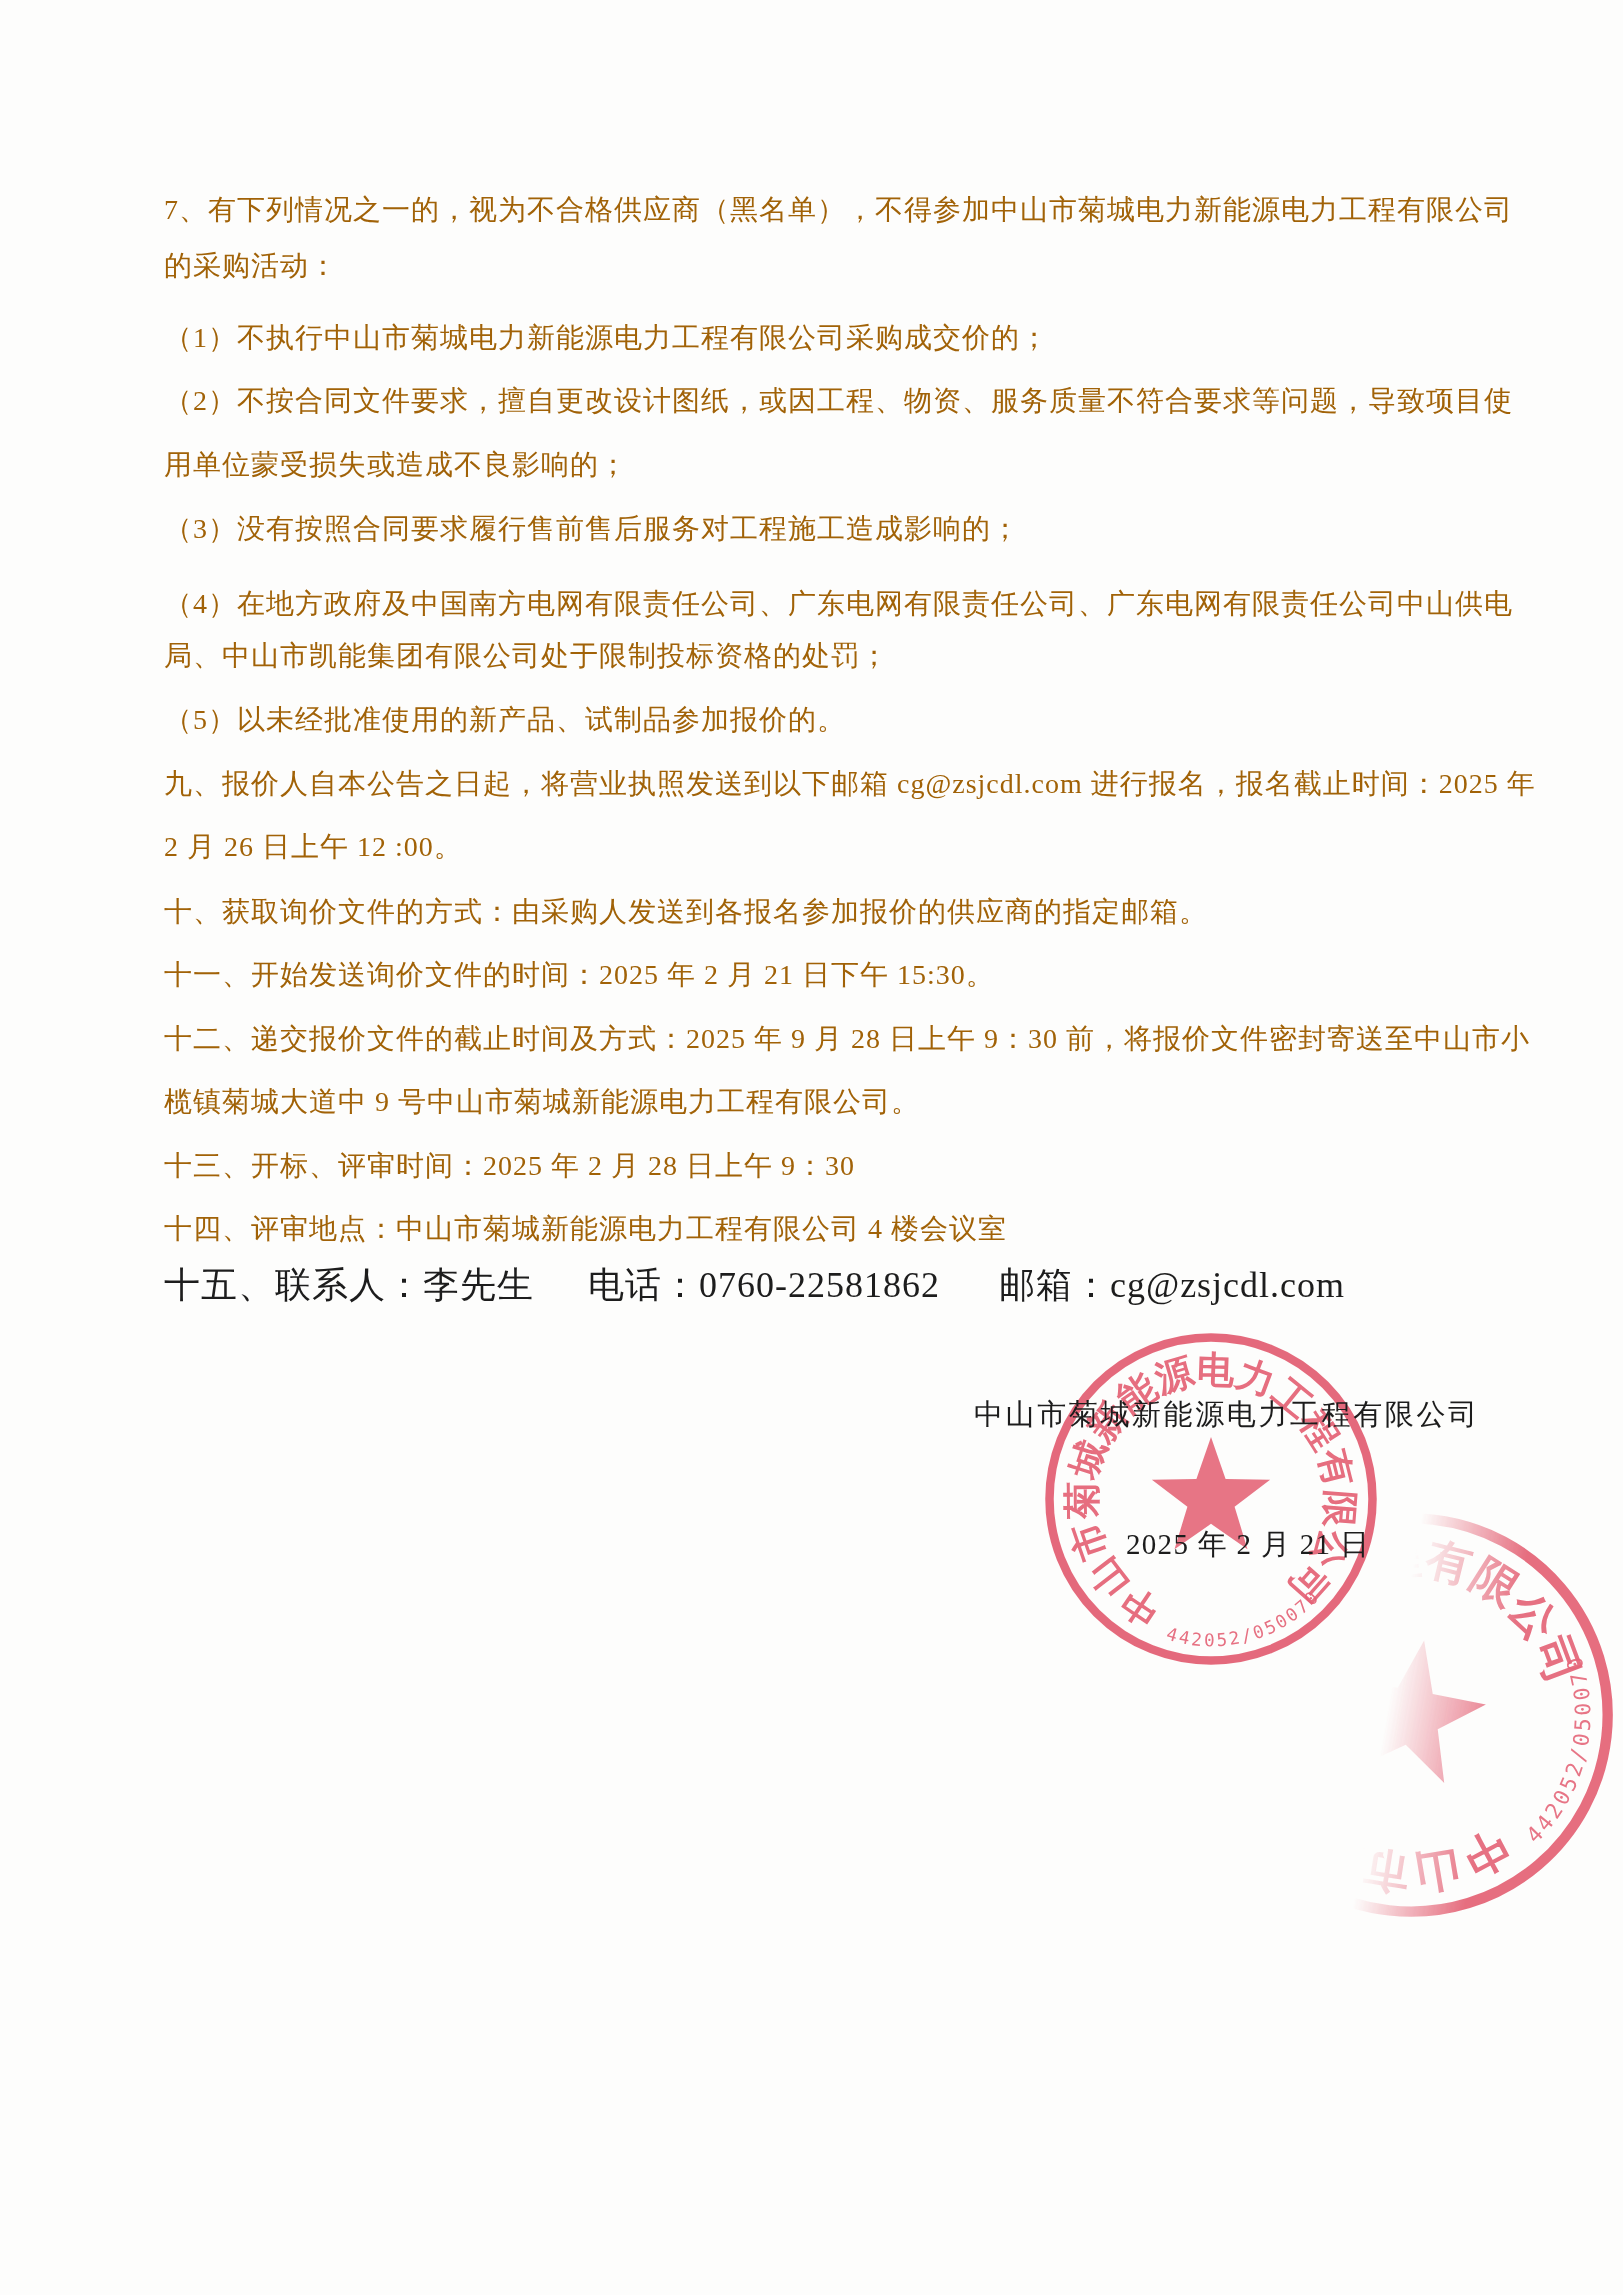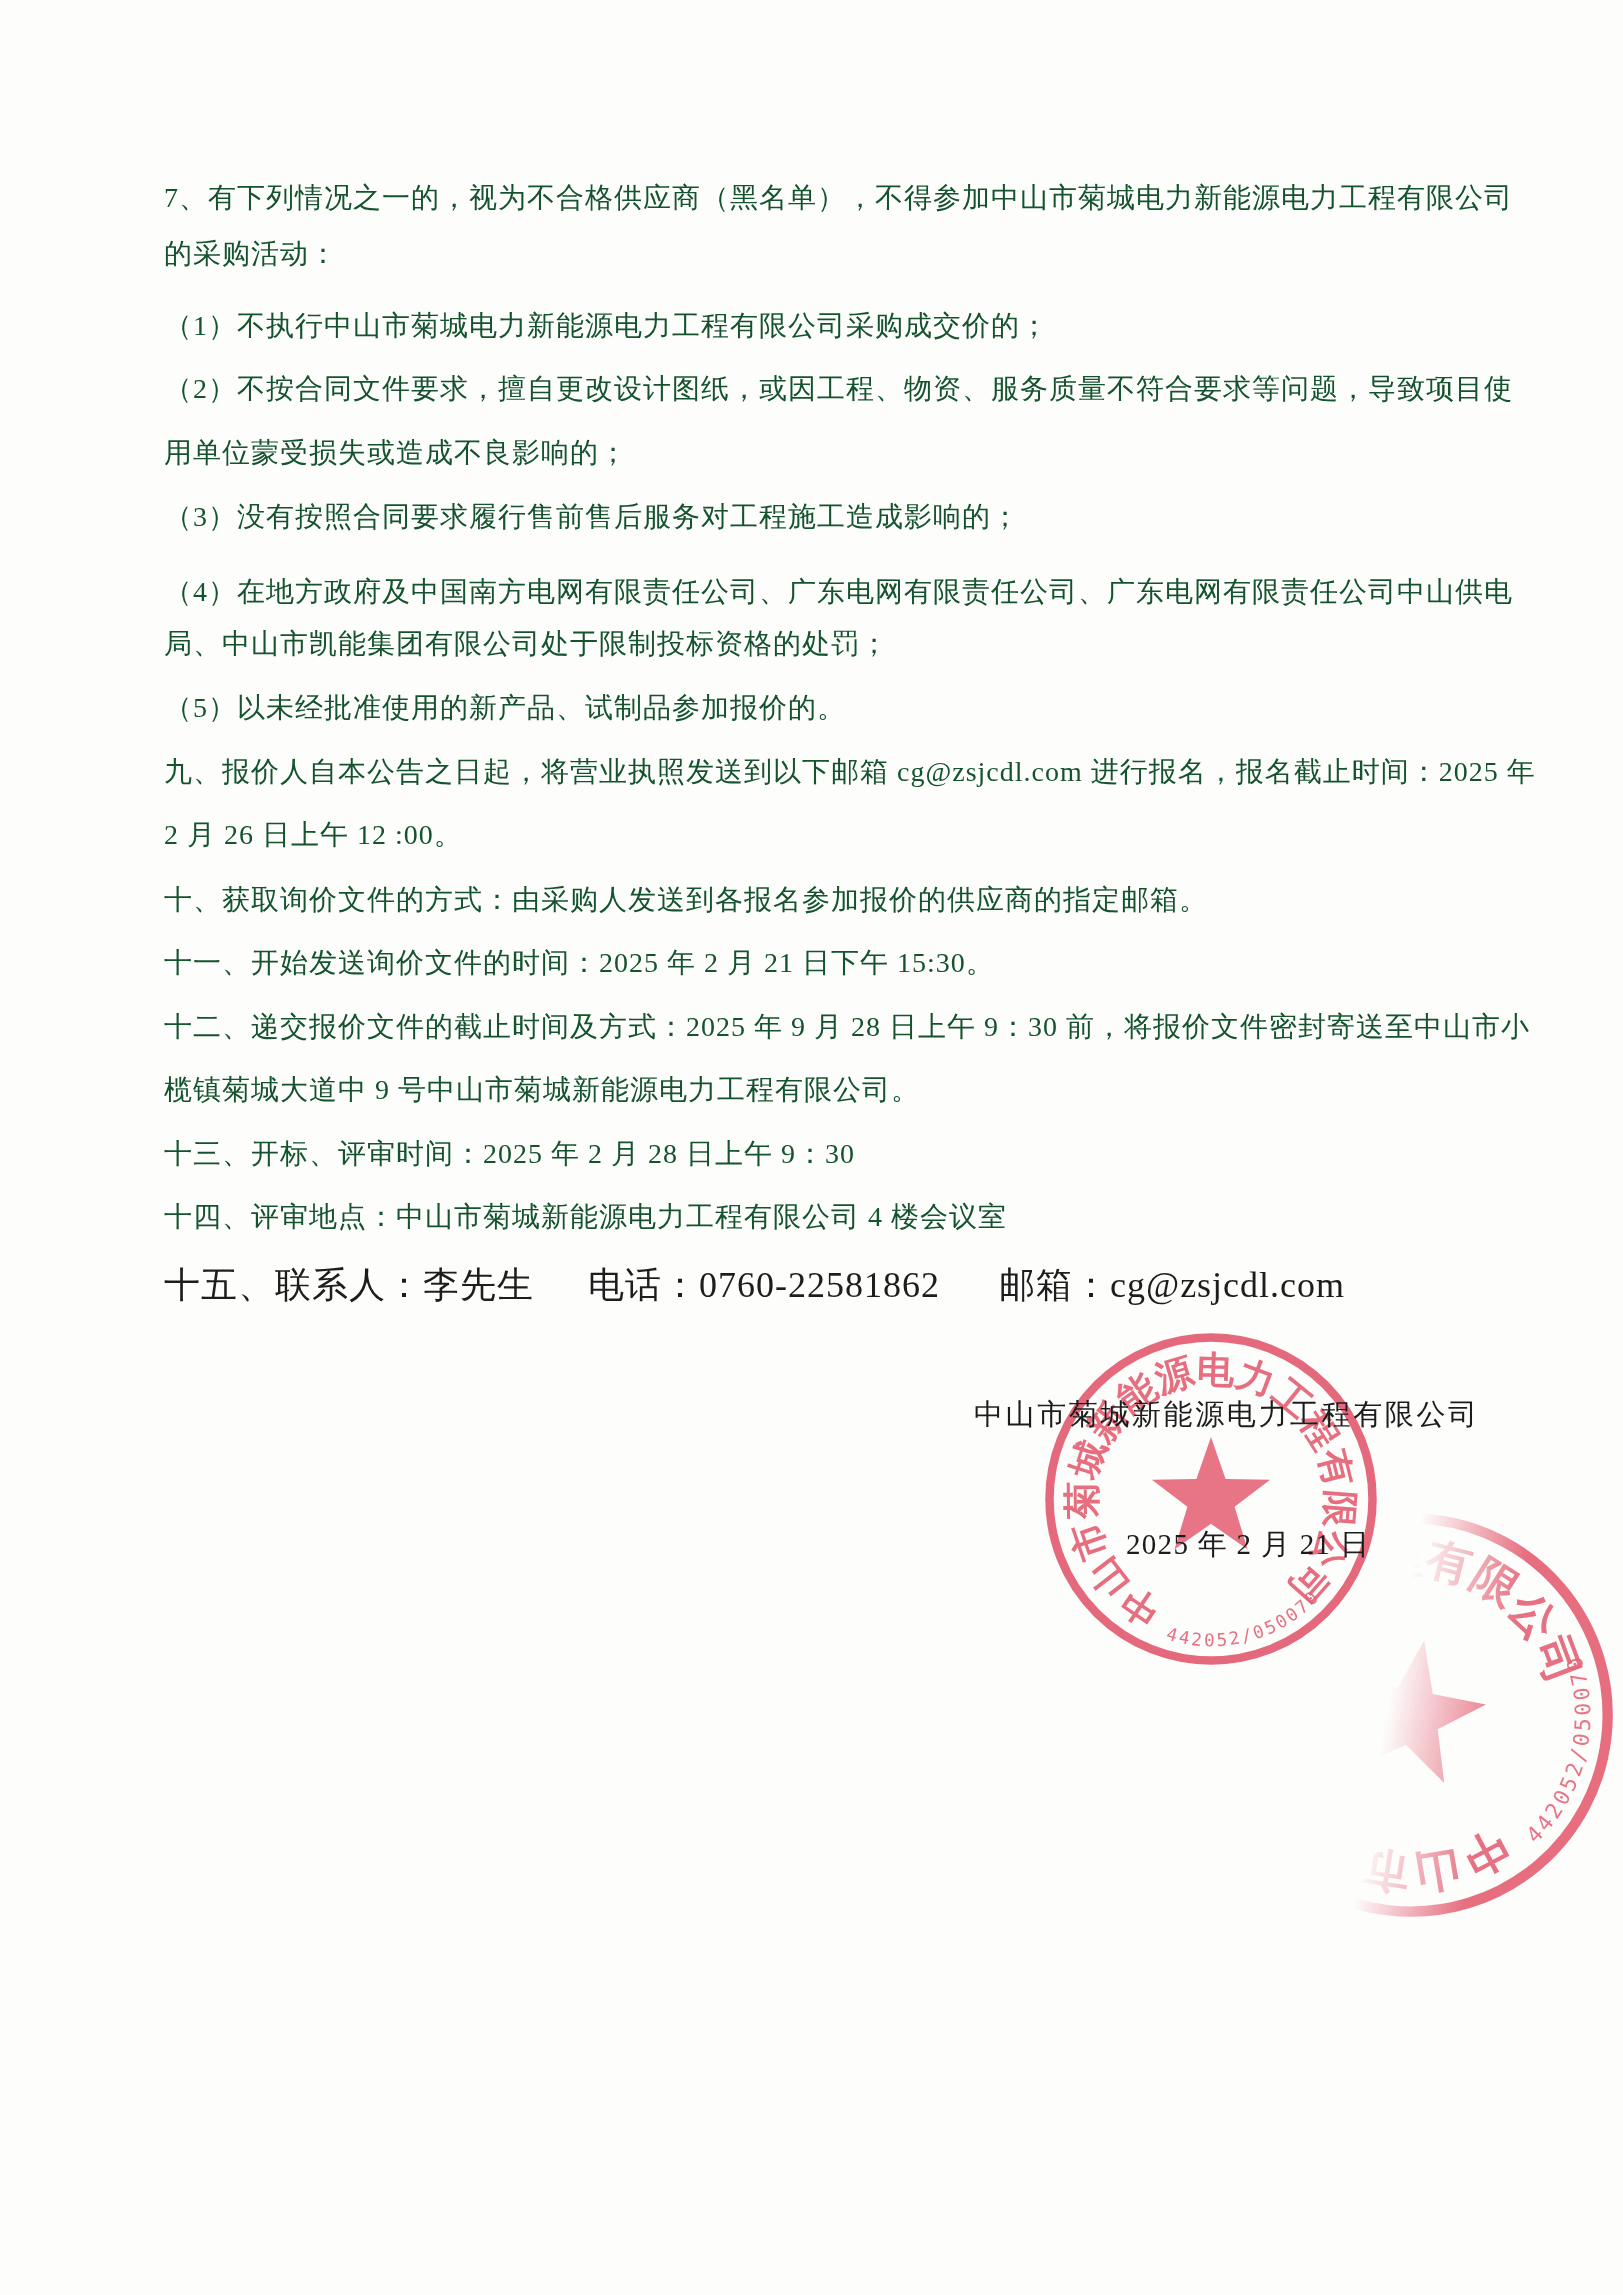--- a/index.html
+++ b/index.html
@@ -9,22 +9,23 @@
     background:#fdfdfc;
     overflow:hidden;
     font-family:"Liberation Serif","DejaVu Serif",serif;
   }
   .doc-line{
     position:absolute;
     left:164px;
     font-size:28px;
     line-height:1.15;
     letter-spacing:1px;
-    color:#14532d;
+    color:#a16207;
     white-space:nowrap;
+    margin-top:12px;
   }
   .contact-seg{position:absolute;font-size:36px;line-height:1.15;letter-spacing:1px;color:#1d1d1d;white-space:nowrap;}
   .sig-company{
     position:absolute;left:974px;top:1395px;
     font-size:29px;letter-spacing:2.6px;color:#1c1c1c;white-space:nowrap;z-index:3;
   }
   .sig-date{
     position:absolute;left:1126px;top:1525px;
     font-size:29px;letter-spacing:1.3px;color:#1c1c1c;white-space:nowrap;z-index:3;text-align:right;
   }

